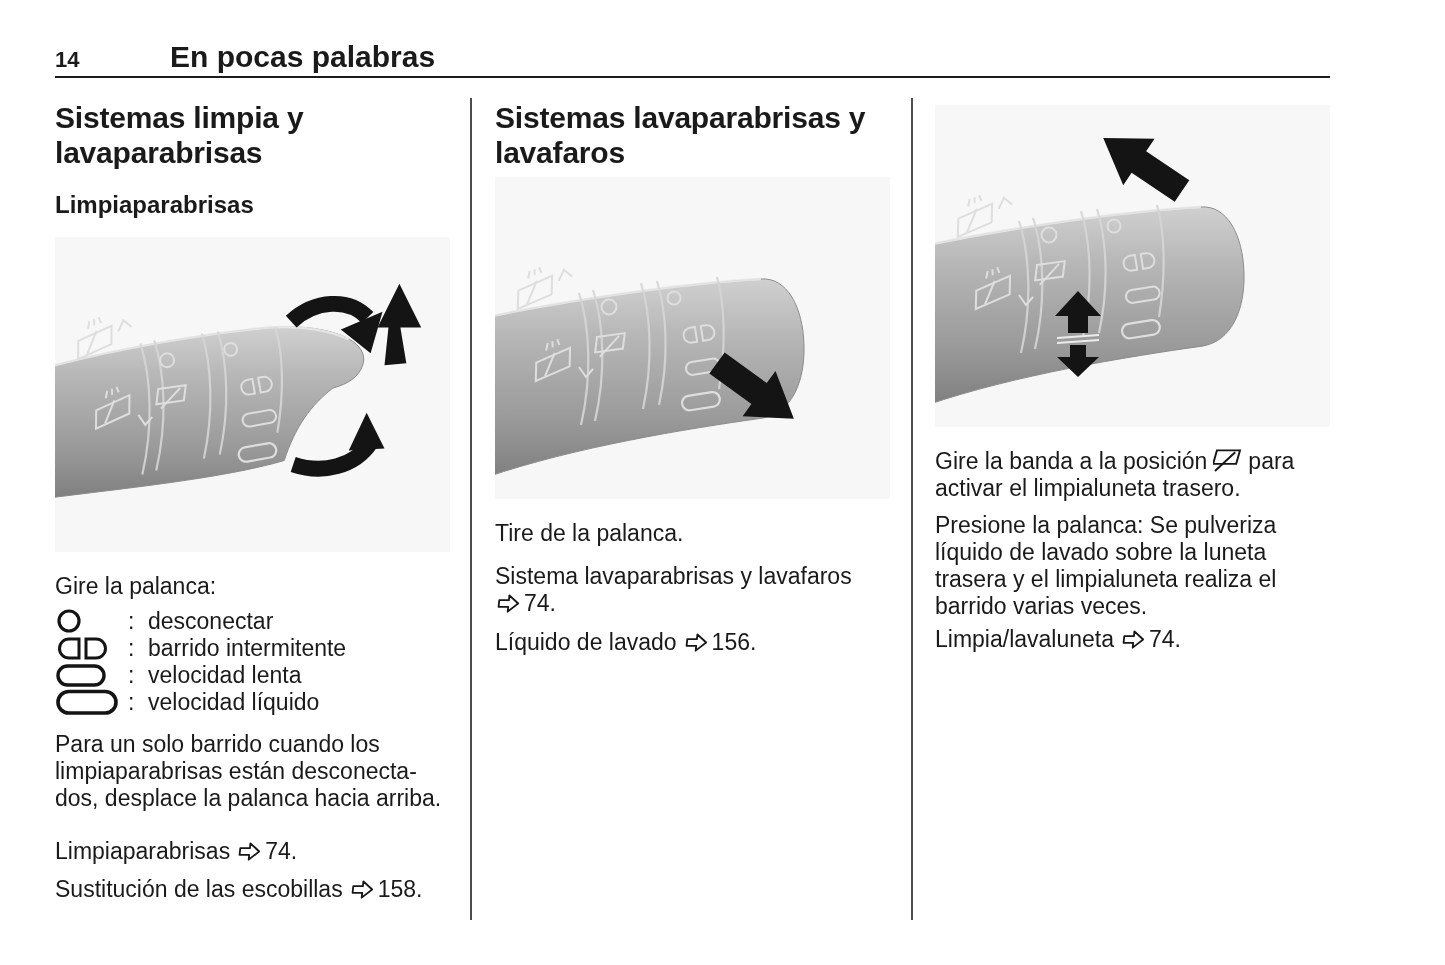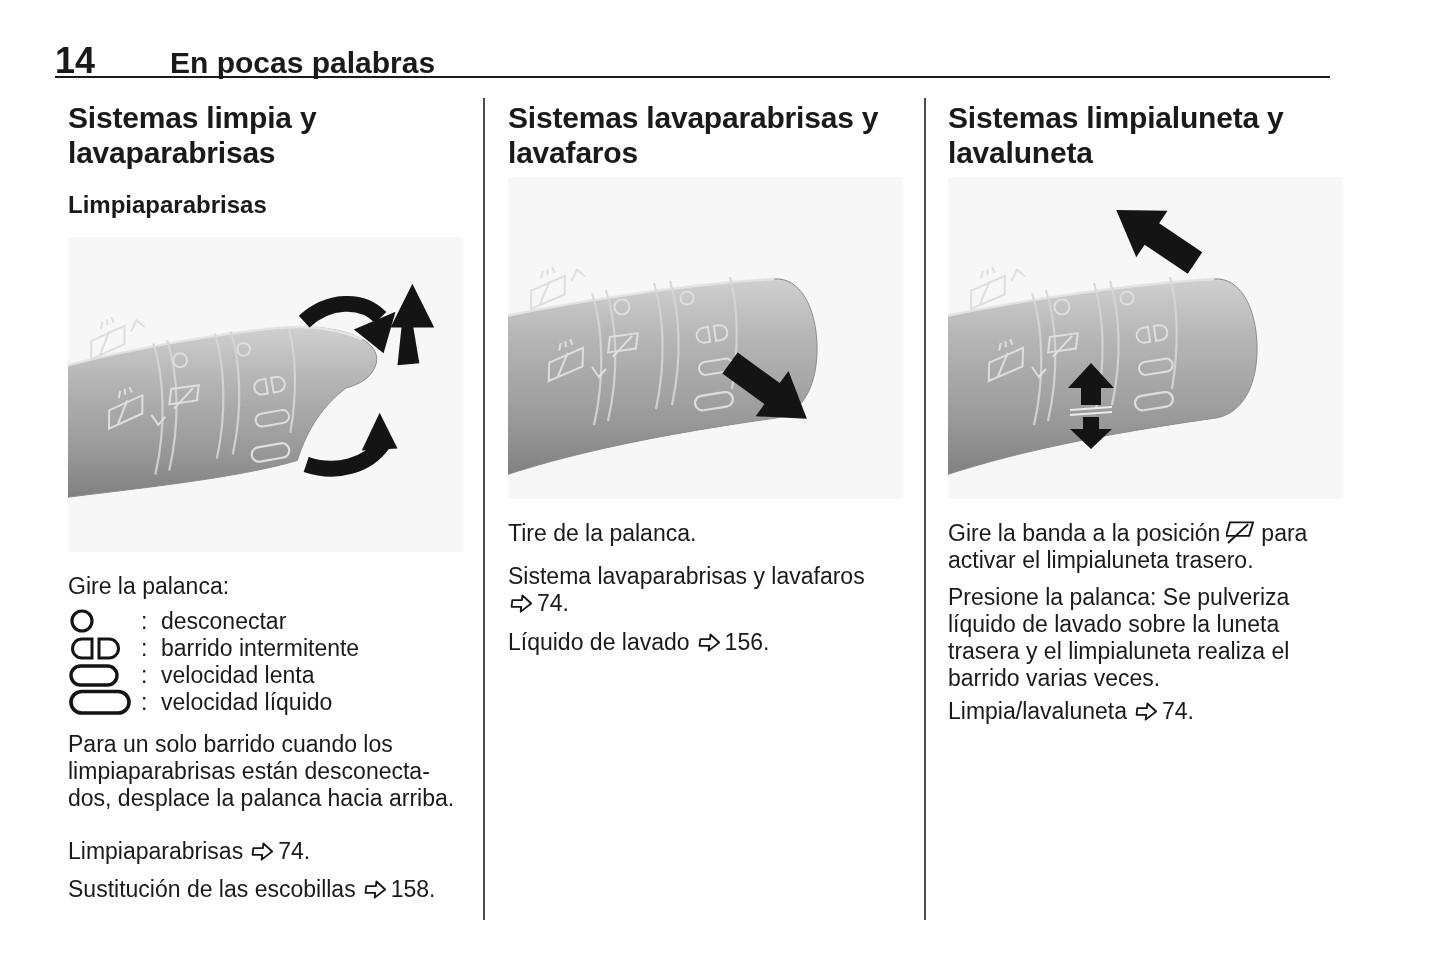--- a/index.html
+++ b/index.html
@@ -1,24 +1,24 @@
 <!DOCTYPE html>
 <html><head>
 <meta charset="utf-8">
 <style>
   html,body{margin:0;padding:0;background:#e8e8e8;}
   .page{position:relative;width:1445px;height:965px;background:#ffffff;overflow:hidden;
         font-family:"Liberation Sans", sans-serif;color:#1a1a1a;}
   
   .hdr{position:absolute;left:55px;top:40px;width:1275px;display:flex;align-items:baseline;}
-  .hdr .num{font-size:36px;font-weight:bold;width:115px;}
+  .hdr .num{font-size:22px;font-weight:bold;width:115px;}
   .hdr .sec{font-size:30px;font-weight:bold;}
   .rule{position:absolute;left:55px;top:76px;width:1275px;height:2px;background:#1b1b1b;}
   
-  .cols{position:absolute;left:68px;top:98px;width:1275px;display:flex;}
+  .cols{position:absolute;left:55px;top:98px;width:1275px;display:flex;}
   .col{width:395px;flex:0 0 395px;}
   .vsep{flex:0 0 2px;width:2px;height:822px;background:#4d4d4d;margin-left:20px;margin-right:23px;}
   h1{font-size:30px;line-height:35px;font-weight:bold;margin:0;padding:2px 0 0 0;white-space:pre-line;letter-spacing:-.2px;}
   h2{font-size:24px;line-height:28px;font-weight:bold;margin:21px 0 0 0;}
   figure.shot{margin:0;background:#f7f7f7;}
   .col1 figure.shot{margin-top:18px;height:315px;}
   .col23 figure.shot{margin-top:7px;height:322px;}
   figure.shot svg{display:block;width:100%;height:100%;}
   p.body{font-size:23px;line-height:27px;margin:14px 0 0 0;white-space:pre-line;}
   p.first{margin-top:21px;}
@@ -216,22 +216,20 @@
           </svg><span>74.</span></p>
 
       <p class="body" style="margin-top:12px"><span>Líquido de lavado</span><svg class="refarrow" viewBox="0 0 26 21">
             <use href="#ref-arrow-shape" transform="translate(2.2,0) skewX(-6)" fill="#ffffff" stroke="#161616" stroke-width="1.9" stroke-linejoin="round"></use>
           </svg><span>156.</span></p>
     </section>
 
     <div class="vsep" style="margin-left:21px;margin-right:22px"></div>
 
     <section class="col col23">
-      <h1>Sistemas limpialuneta y
-lavaluneta</h1>
 
       <figure class="shot">
         <svg viewBox="0 0 395 322">
           <path d="M-8 140 C 80 122, 190 106, 266 102 C 292 100, 308 130, 309 168 C 310 206, 296 236, 268 241 C 190 252, 80 270, -8 300 Z" fill="url(#stalkGrad)" stroke="#8c8c8c" stroke-width="1"></path>
           <path d="M-8 140 C 80 122, 190 106, 266 102" stroke="#e9e9e9" stroke-width="2.5" fill="none" opacity=".9"></path>
           <g class="sepline">
             <path d="M84 116 C 95 150, 97 200, 86 248"></path>
             <path d="M98 113 C 109 147, 111 196, 100 244"></path>
             <path d="M146 106 C 156 138, 158 186, 148 232"></path>
             <path d="M162 104 C 172 136, 174 182, 164 228"></path>

